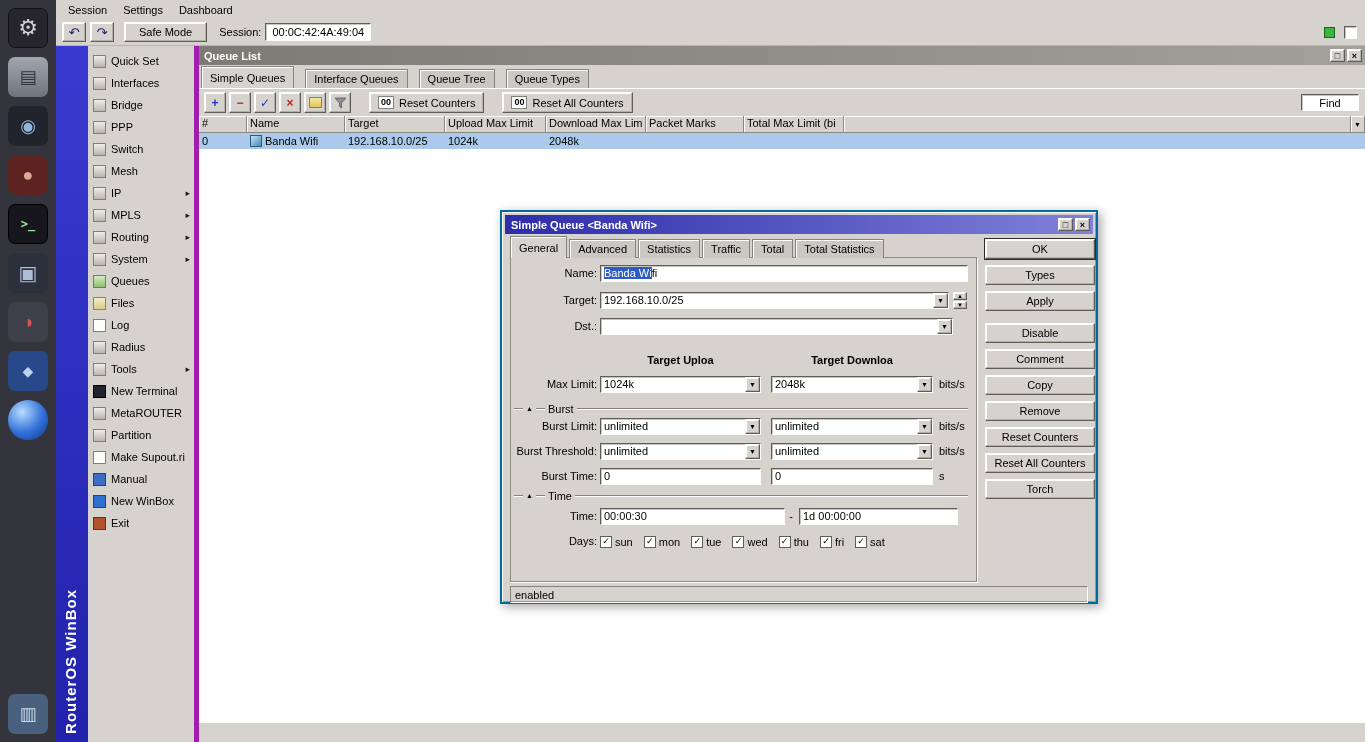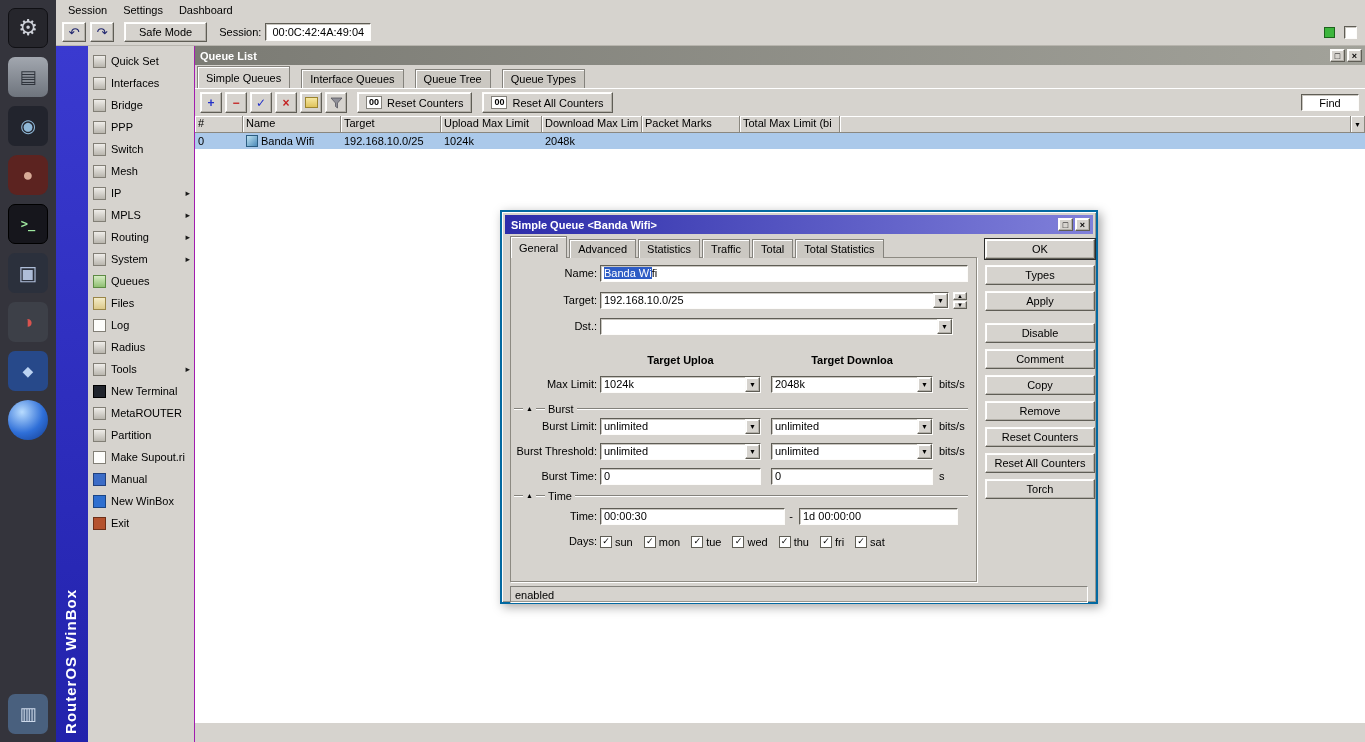--- a/index.html
+++ b/index.html
@@ -62,34 +62,34 @@
   #sidebar .side-item:nth-child(12) .si { background:linear-gradient(#f4ecc8,#dcc98a); border-color:#9a8648; }
   #sidebar .side-item:nth-child(13) .si,
   #sidebar .side-item:nth-child(19) .si { background:#fdfdfb; }
   #sidebar .side-item:nth-child(16) .si { background:#20242c; border-color:#000; }
   #sidebar .side-item:nth-child(20) .si { background:#3b6cc7; border-color:#20407e; }
   #sidebar .side-item:nth-child(21) .si { background:#2e6fd0; border-color:#1a4585; }
   #sidebar .side-item:nth-child(22) .si { background:#b5522e; border-color:#6e2f18; }
 
   
   #main { position:absolute; left:194px; top:46px; width:1171px; height:696px; background:#d6d3ce;
-          border-left:1px solid #a21caf; display:flex; flex-direction:column; }
+          border-left:5px solid #a21caf; display:flex; flex-direction:column; }
   .qtitle { height:19px; background:linear-gradient(90deg,#7b7b74,#a2a29a); display:flex; align-items:center;
             padding:0 3px 0 5px; color:#fff; font-weight:bold; flex:none; }
   .wbtns { margin-left:auto; display:flex; gap:2px; }
   .wbtn { width:15px; height:13px; display:flex; align-items:center; justify-content:center; font-size:9px; color:#000; font-weight:bold; }
   .qtabs { height:23px; display:flex; align-items:flex-end; padding:2px 2px 0 2px; gap:11px; flex:none; }
   .tab { height:19px; padding:0 8px; display:flex; align-items:center; background:#cbc8c2;
          border:1px solid #84827c; border-bottom:none; box-shadow:inset 1px 1px 0 #fff; white-space:nowrap; }
   .tab.active { background:#d6d3ce; height:22px; position:relative; z-index:2; }
   .qtoolbar { height:28px; display:flex; align-items:center; gap:3px; padding:0 6px 0 5px; flex:none; border-top:1px solid #fff; }
   .tool { width:22px; height:21px; display:flex; align-items:center; justify-content:center; font-weight:bold; font-size:12px; }
   .gblue { color:#2330c8; } .gred { color:#c42222; }
   .note { width:13px; height:11px; background:linear-gradient(#f6e7a0,#dfc35c); border:1px solid #9c842e; }
-  .txtbtn { height:21px; display:flex; align-items:center; gap:5px; padding:8px 8px; margin-left:7px; }
+  .txtbtn { height:21px; display:flex; align-items:center; gap:5px; padding:8px 8px; margin-left:15px; }
   .zz { background:#fff; border:1px solid #84827c; font-weight:bold; font-size:9px; padding:0 2px; line-height:11px; }
   .findbox { margin-left:auto; width:58px; height:17px; display:flex; align-items:center; justify-content:center; }
   .qhead { height:17px; display:flex; flex:none; }
   .hc { background:#d6d3ce; border-right:1px solid #8a877f; border-bottom:1px solid #8a877f;
         box-shadow:inset 1px 1px 0 #fff; padding:1px 3px; white-space:nowrap; overflow:hidden; flex:none; }
   .c0{width:48px}.c1{width:98px}.c2{width:100px}.c3{width:101px}.c4{width:100px}.c5{width:98px}.c6{width:100px}
   .cfill{flex:1}
   .cmenu{width:14px; display:flex; align-items:center; justify-content:center; font-size:7px; padding:0;}
   .qbody { flex:1; background:#fff; overflow:hidden; }
   .trow { height:16px; display:flex; align-items:center; }

